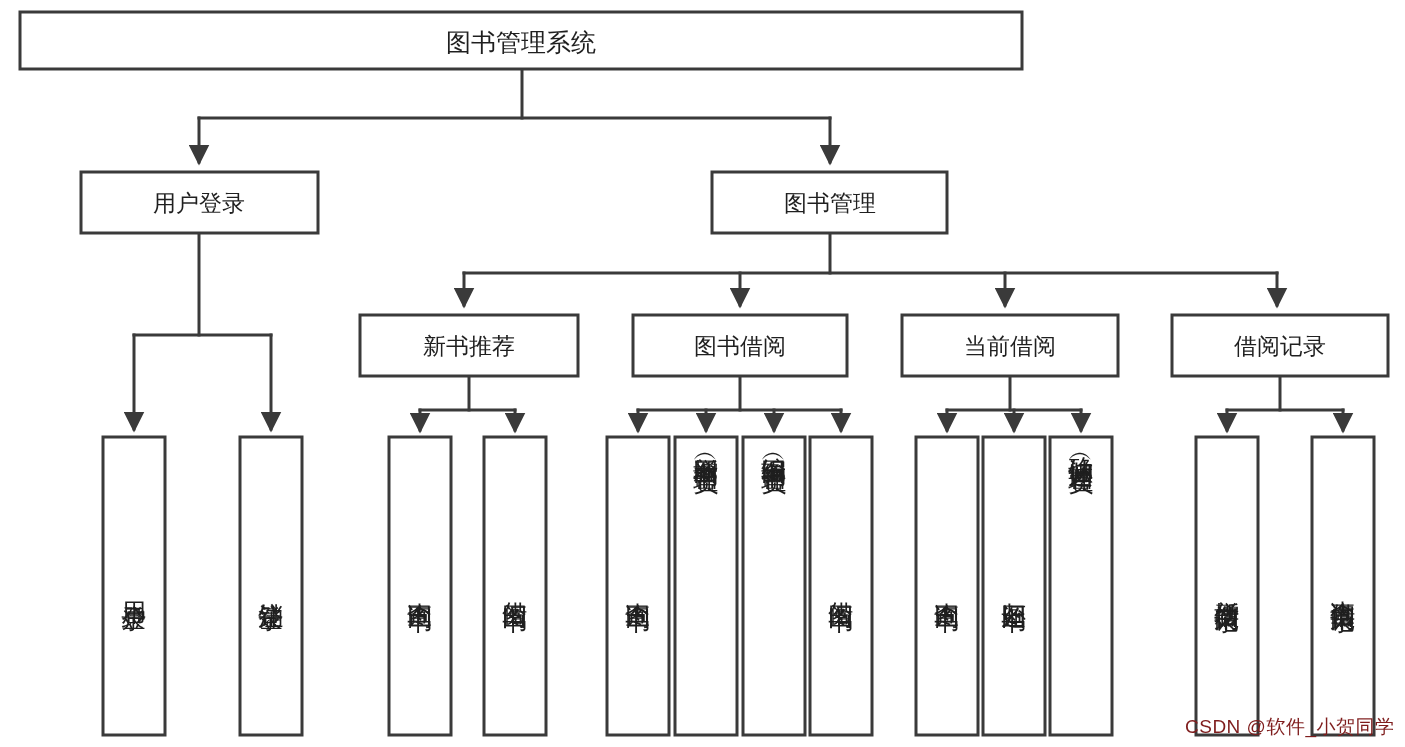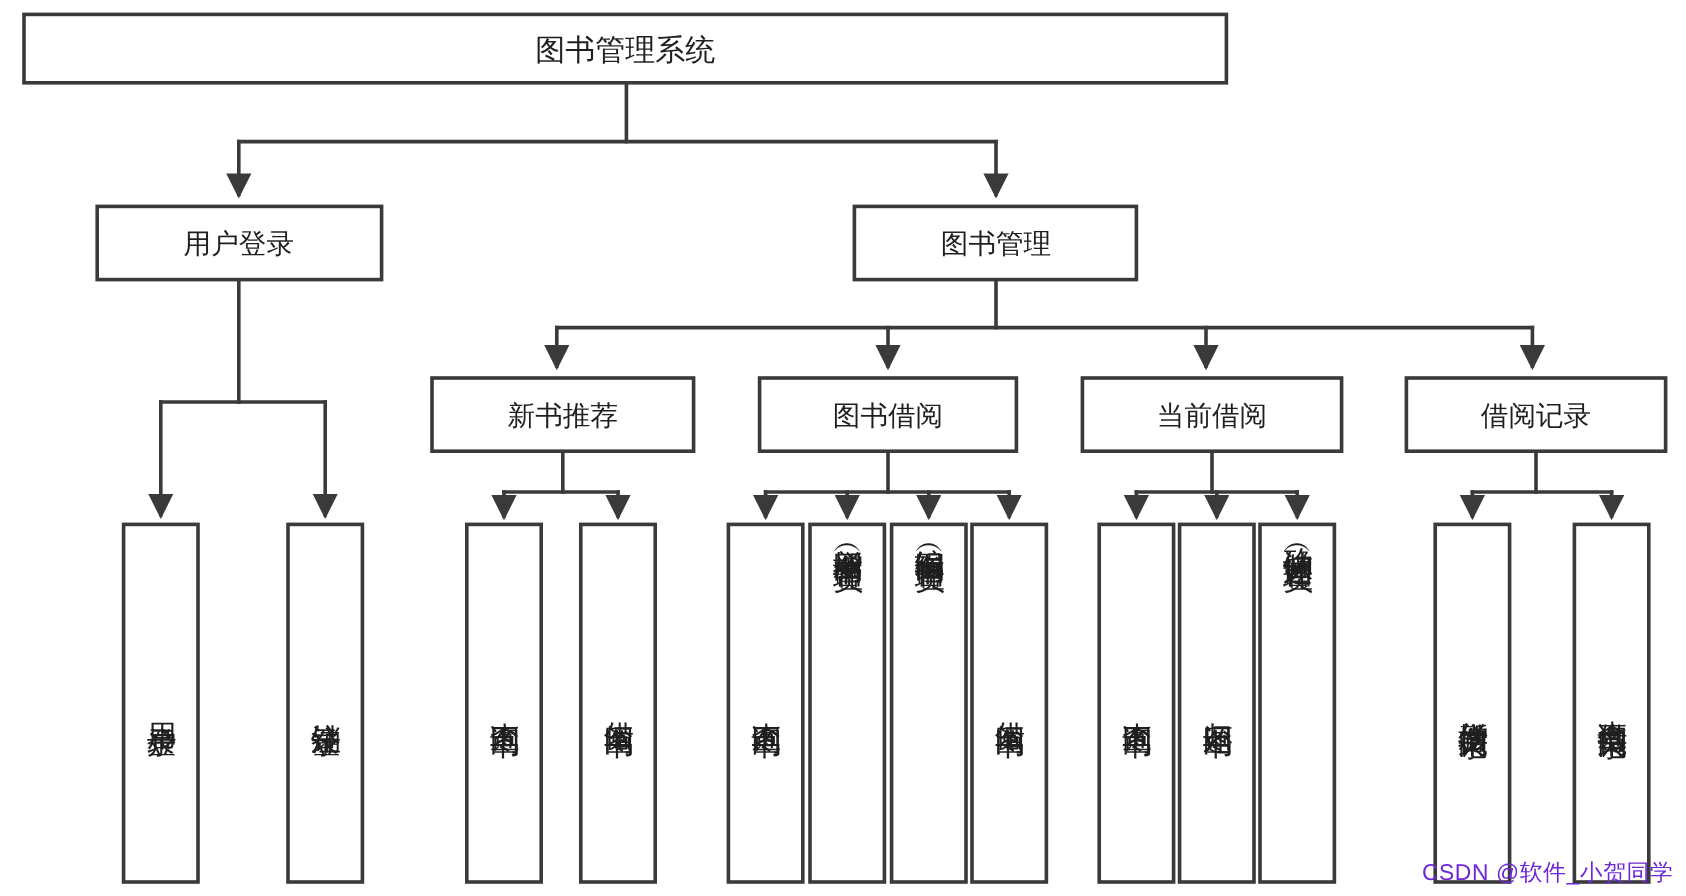--- a/index.html
+++ b/index.html
@@ -36,21 +36,21 @@
     line-height:1.06;
     letter-spacing:2px;
     color:#1f1f1f;
     white-space:nowrap;
   }
   #watermark{
     position:absolute;
     left:1185px;top:714px;
     font-family:"Liberation Sans","DejaVu Sans",sans-serif;
     font-size:19px;
-    color:#6d28d9;
+    color:#7f1d1d;
     white-space:nowrap;
     letter-spacing:0.5px;
   }
 </style>
 </head>
 <body>
 
 <div id="stage">
 
   <svg id="diagram" viewBox="0 0 1405 747">

